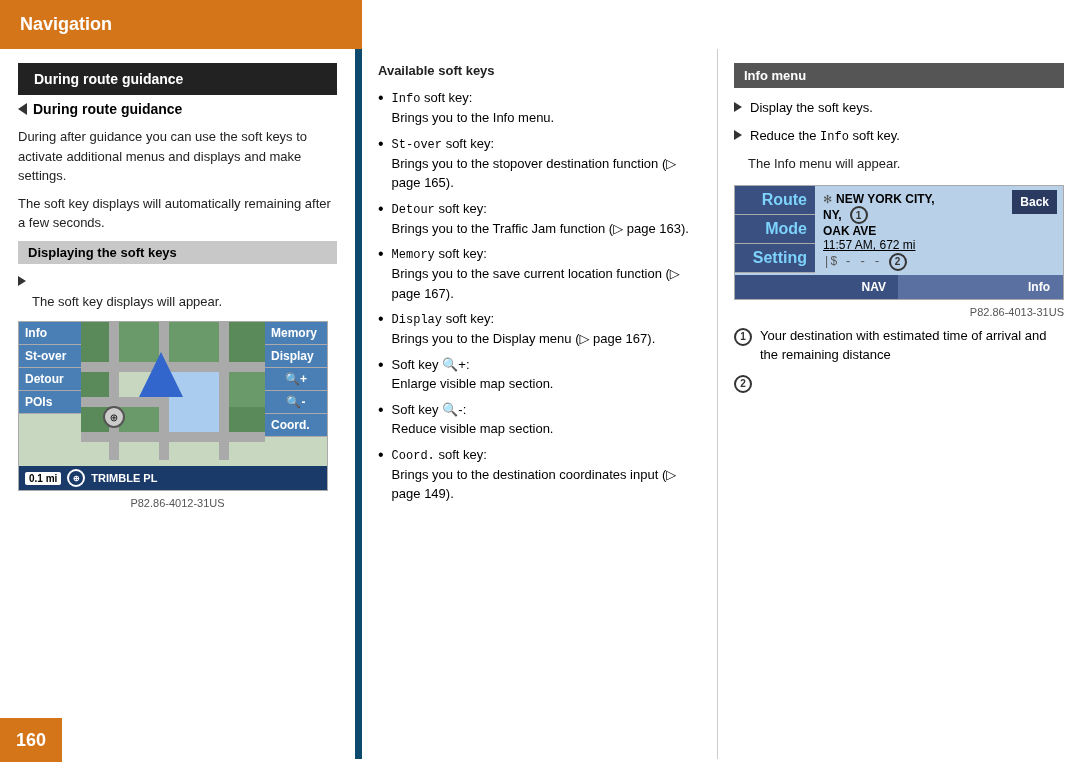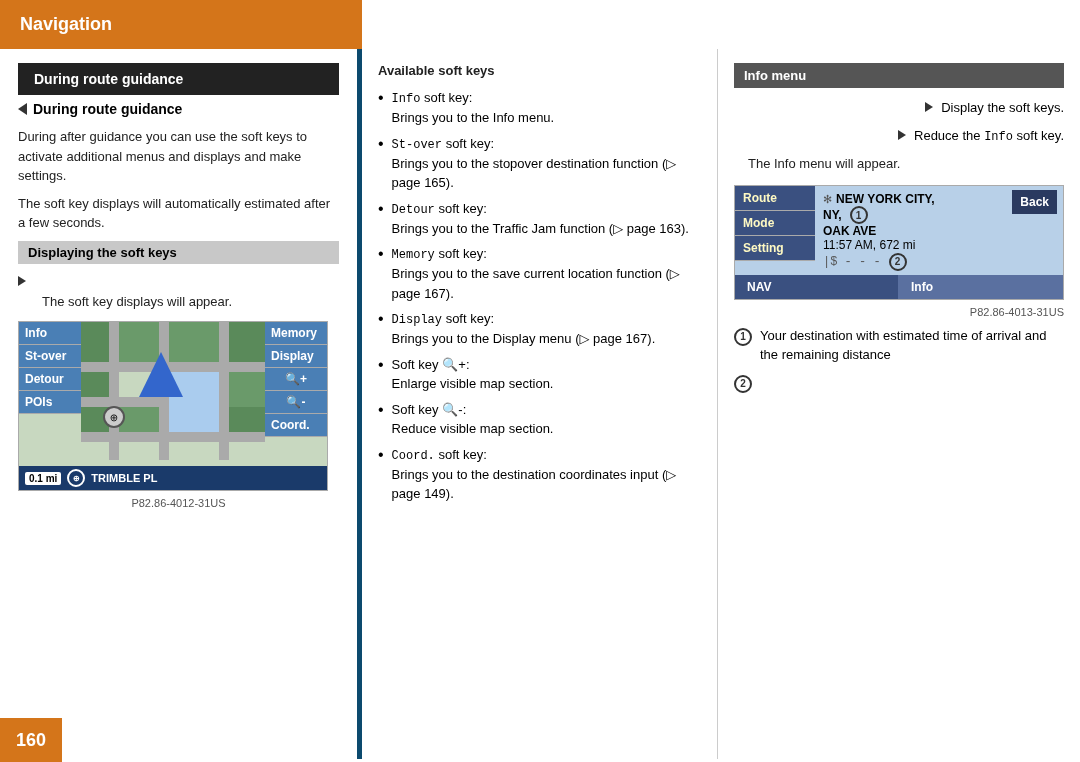--- a/index.html
+++ b/index.html
@@ -25,21 +25,21 @@
 
     
     .page {
       display: flex;
       height: calc(762px - 52px);
     }
 
     
     .left-col {
       width: 362px;
-      border-right: 5px solid #0c4a6e;
+      border-right: 7px solid #0c4a6e;
       padding: 14px 18px 14px 18px;
       overflow: hidden;
     }
 
     .triangle-left {
       display: inline-block;
       width: 0;
       height: 0;
       border-top: 6px solid transparent;
       border-bottom: 6px solid transparent;
@@ -277,21 +277,20 @@
       padding: 5px 10px;
       margin-bottom: 10px;
     }
 
     .right-bullet {
       display: flex;
       align-items: flex-start;
       margin-bottom: 8px;
       font-size: 13px;
       line-height: 1.5;
-      justify-content: flex-end;
     }
 
     
     .nav-panel {
       border: 1px solid #aaa;
       margin: 12px 0 6px 0;
       width: 100%;
       background: #b8d0e8;
       overflow: hidden;
     }
@@ -303,26 +302,27 @@
     }
 
     .nav-panel-route-col {
       display: flex;
       flex-direction: column;
       width: 80px;
     }
 
     .nav-btn {
       padding: 5px 8px;
-      font-size: 12px;
-      font-weight: bold;
-      color: #fef9c3;
+      font-size: 16px;
+      font-weight: bold;
+      color: #7dd3fc;
       background: #3a5080;
       border-bottom: 1px solid #aaa;
       min-width: 60px;
+      text-align: right;
     }
 
     .nav-btn-route { }
     .nav-btn-mode { }
     .nav-btn-setting { }
 
     .nav-info-area {
       flex: 1;
       padding: 4px 8px;
       background: #b8d0e8;
@@ -336,20 +336,21 @@
     }
 
     .nav-info-star {
       font-size: 11px;
       color: #555;
     }
 
     .nav-info-time {
       font-size: 12px;
       color: #000;
+      text-decoration: underline;
     }
 
     .nav-info-dashes {
       font-size: 12px;
       font-family: 'Courier New', monospace;
       color: #555;
     }
 
     .nav-circle-badge {
       display: inline-flex;
@@ -372,21 +373,21 @@
     }
 
     .nav-bottom-btn {
       padding: 5px 12px;
       font-size: 12px;
       font-weight: bold;
       color: #fff;
       background: #3a5080;
       border-right: 1px solid #5a70a0;
       flex: 1;
-      text-align: left;
+      text-align: right;
     }
 
     .nav-bottom-btn-info {
       background: #5a70a0;
     }
 
     .nav-caption {
       font-size: 11px;
       color: #555;
       text-align: right;
@@ -459,29 +460,29 @@
 
   <div class="left-col">
     <div class="left-black-bar">During route guidance</div>
 
     <div class="subheading">
       <span class="triangle-left"></span>
       <span>During route guidance</span>
     </div>
 
     <p class="body-text">During after guidance you can use the soft keys to activate additional menus and displays and make settings.</p>
-    <p class="body-text">The soft key displays will automatically estimated after a few seconds.</p>
+    <p class="body-text">The soft key displays will automatically remaining after a few seconds.</p>
 
     <div class="grey-bar">Displaying the soft keys</div>
 
     <div class="bullet-item">
       <span class="bullet-triangle"></span>
     </div>
 
-    <p class="body-text" style="margin-left:24px;">The soft key displays will appear.</p>
+    <p class="body-text" style="margin-left:14px;">The soft key displays will appear.</p>
 
     <div class="map-container">
       <div class="map-bg">
 
         <div class="road-h" style="top:40px;left:62px;right:62px;height:10px;background:#aaa;"></div>
         <div class="road-h" style="top:75px;left:62px;right:62px;height:10px;background:#aaa;"></div>
         <div class="road-h" style="top:110px;left:62px;right:62px;height:10px;background:#aaa;"></div>
         <div class="road-v" style="left:90px;top:0;bottom:30px;width:10px;background:#aaa;"></div>
         <div class="road-v" style="left:140px;top:0;bottom:30px;width:10px;background:#aaa;"></div>
         <div class="road-v" style="left:200px;top:0;bottom:30px;width:10px;background:#aaa;"></div>

